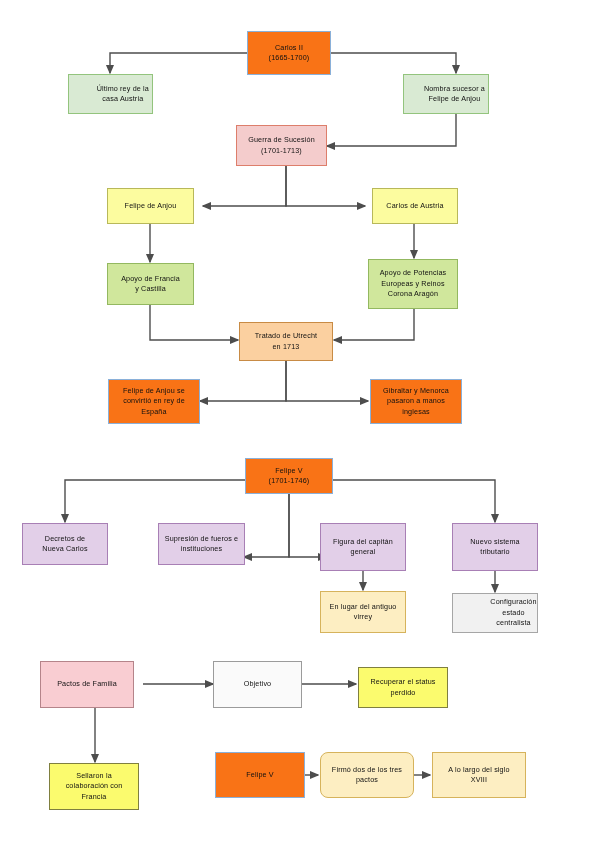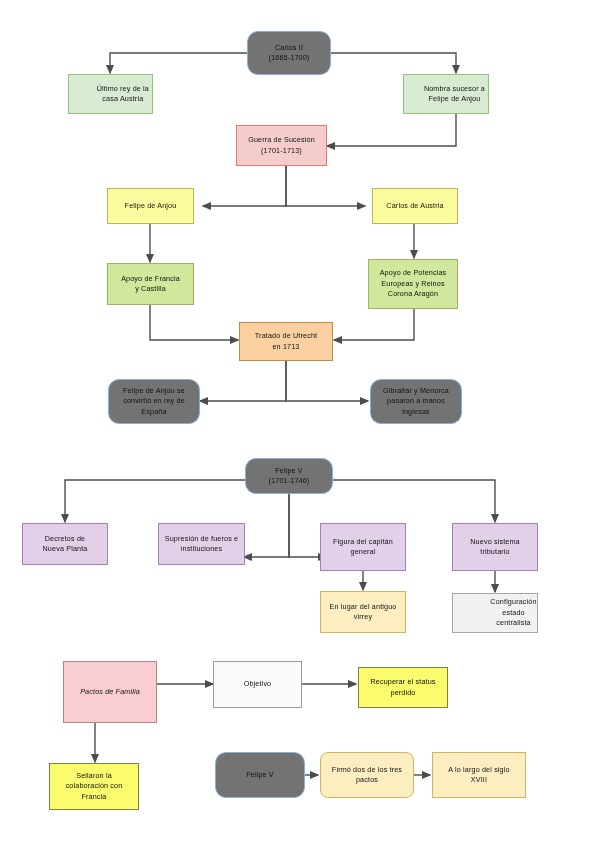--- a/index.html
+++ b/index.html
@@ -36,21 +36,21 @@
     font-size: 7.2px;
     line-height: 10.5px;
     color: #111111;
     letter-spacing: 0.15px;
     padding: 2px 3px;
     border-width: 1px;
     border-style: solid;
     z-index: 2;
   }
   .node span { display: block; }
-  .n-blue   { background: #737373; border-color: #8ab0d9; border-radius: 11px; }
+  .n-blue   { background: #f97316; border-color: #8ab0d9; }
   .n-green  { background: #d9ead3; border-color: #93c47d; justify-content: flex-end; }
   .n-red    { background: #f4cccc; border-color: #dd7e6b; }
   .n-pink   { background: #f9cdd2; border-color: #b5848a; }
   .n-yellow { background: #fcfc9f; border-color: #b8b85a; }
   .n-ygreen { background: #d0e79c; border-color: #93b860; }
   .n-orange { background: #fbd0a0; border-color: #c88b45; }
   .n-purple { background: #e2cfe8; border-color: #a87fb5; }
   .n-cream  { background: #fdeec2; border-color: #d6b35c; }
   .n-grey   { background: #f1f1f1; border-color: #a6a6a6; }
   .n-yellow2{ background: #fbfb6e; border-color: #7f7f3f; }
@@ -188,21 +188,21 @@
   <div class="node n-blue" style="left:245px;top:458px;width:88px;height:36px;">
     <div>
       <span>Felipe V</span>
       <span>(1701-1746)</span>
     </div>
   </div>
 
   <div class="node n-purple" style="left:22px;top:523px;width:86px;height:42px;">
     <div>
       <span>Decretos de</span>
-      <span>Nueva Planta</span>
+      <span>Nueva Carlos</span>
     </div>
   </div>
 
   <div class="node n-purple" style="left:158px;top:523px;width:87px;height:42px;">
     <div>
       <span>Supresión de fueros e</span>
       <span>instituciones</span>
     </div>
   </div>
 
@@ -227,21 +227,21 @@
     </div>
   </div>
 
   <div class="node n-grey" style="left:452px;top:593px;width:86px;height:40px;padding-left:40px;">
     <div>
       <span>Configuración estado</span>
       <span>centralista</span>
     </div>
   </div>
 
-  <div class="node n-pink" style="left:63px;top:661px;width:94px;height:62px;font-style:italic;">
+  <div class="node n-pink" style="left:40px;top:661px;width:94px;height:47px;">
     <div>
       <span>Pactos de Familia</span>
     </div>
   </div>
 
   <div class="node n-plain" style="left:213px;top:661px;width:89px;height:47px;">
     <div>
       <span>Objetivo</span>
     </div>
   </div>

